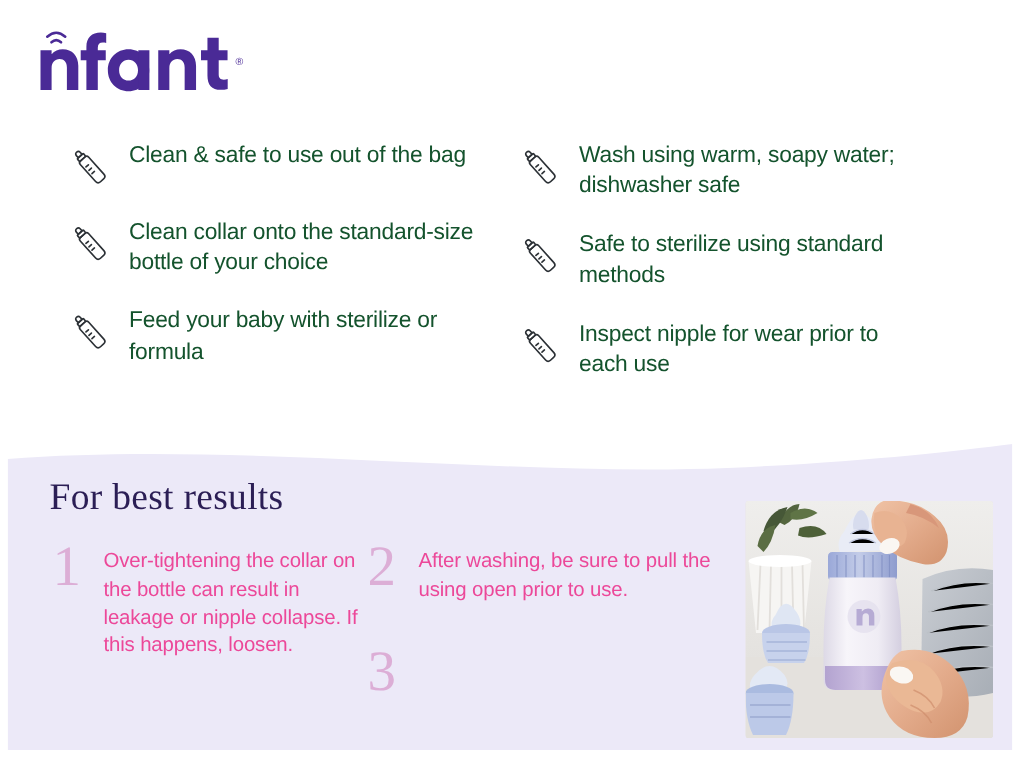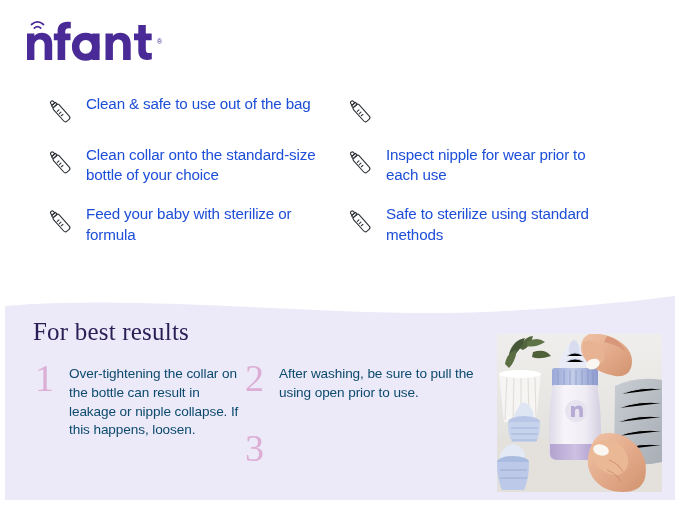--- a/index.html
+++ b/index.html
@@ -70,21 +70,21 @@
     width: 28px;
     height: 30px;
     margin-right: 10px;
     margin-top: 2px;
   }
   .feat-icon svg { display: block; }
   .feat-text {
     font-family: "Liberation Sans", sans-serif;
     font-size: 15.2px;
     line-height: 1.33;
-    color: #1d4ed8;
+    color: #14532d;
     letter-spacing: -0.15px;
     max-width: 230px;
   }
 
   
   .panel {
     position: absolute;
     left: 5px;
     top: 292px;
     width: 670px;
@@ -136,21 +136,21 @@
     color: #dcaed6;
     width: 30px;
     flex: 0 0 30px;
     text-align: left;
     margin-right: 4px;
   }
   .tip-text {
     font-family: "Liberation Sans", sans-serif;
     font-size: 13.6px;
     line-height: 1.38;
-    color: #0c4a6e;
+    color: #ec4899;
     letter-spacing: -0.1px;
     padding-top: 5px;
   }
   .tip-1 { left: 8px;   top: 2px;  width: 215px; }
   .tip-1 .tip-text { max-width: 170px; }
   .tip-2 { left: 218px; top: 2px;  width: 250px; }
   .tip-2 .tip-text { max-width: 215px; }
   .tip-3 { left: 218px; top: 72px; width: 250px; }
   .tip-3 .tip-text { max-width: 215px; }
 
@@ -250,48 +250,49 @@
         <span class="feat-icon">
           <svg width="28" height="30" viewBox="0 0 28 30">
             <g transform="rotate(-42 14 15)" fill="none" stroke="#2c3136" stroke-width="1.1" stroke-linejoin="round" stroke-linecap="round">
               <path d="M10.6 2.2c0-1 .7-1.6 1.6-1.6h.2c.9 0 1.6.6 1.6 1.6v1.9h-3.4z"></path>
               <rect x="9.6" y="4.1" width="5.4" height="2.6" rx="0.5"></rect>
               <path d="M10.1 6.7h4.4c.9 0 1.5.7 1.5 1.6v15.3c0 1.3-1 2.3-2.3 2.3h-2.8c-1.3 0-2.3-1-2.3-2.3V8.3c0-.9.6-1.6 1.5-1.6z"></path>
               <path d="M10.3 12.1h2.2M10.3 15.1h2.2M10.3 18.1h2.2"></path>
             </g>
           </svg>
         </span>
+        <span class="feat-text">Wash using warm, soapy water; dishwasher safe</span>
+      </div>
+
+      <div class="feat-item">
+        <span class="feat-icon">
+          <svg width="28" height="30" viewBox="0 0 28 30">
+            <g transform="rotate(-42 14 15)" fill="none" stroke="#2c3136" stroke-width="1.1" stroke-linejoin="round" stroke-linecap="round">
+              <path d="M10.6 2.2c0-1 .7-1.6 1.6-1.6h.2c.9 0 1.6.6 1.6 1.6v1.9h-3.4z"></path>
+              <rect x="9.6" y="4.1" width="5.4" height="2.6" rx="0.5"></rect>
+              <path d="M10.1 6.7h4.4c.9 0 1.5.7 1.5 1.6v15.3c0 1.3-1 2.3-2.3 2.3h-2.8c-1.3 0-2.3-1-2.3-2.3V8.3c0-.9.6-1.6 1.5-1.6z"></path>
+              <path d="M10.3 12.1h2.2M10.3 15.1h2.2M10.3 18.1h2.2"></path>
+            </g>
+          </svg>
+        </span>
+        <span class="feat-text">Safe to sterilize using standard methods</span>
       </div>
 
       <div class="feat-item">
         <span class="feat-icon">
           <svg width="28" height="30" viewBox="0 0 28 30">
             <g transform="rotate(-42 14 15)" fill="none" stroke="#2c3136" stroke-width="1.1" stroke-linejoin="round" stroke-linecap="round">
               <path d="M10.6 2.2c0-1 .7-1.6 1.6-1.6h.2c.9 0 1.6.6 1.6 1.6v1.9h-3.4z"></path>
               <rect x="9.6" y="4.1" width="5.4" height="2.6" rx="0.5"></rect>
               <path d="M10.1 6.7h4.4c.9 0 1.5.7 1.5 1.6v15.3c0 1.3-1 2.3-2.3 2.3h-2.8c-1.3 0-2.3-1-2.3-2.3V8.3c0-.9.6-1.6 1.5-1.6z"></path>
               <path d="M10.3 12.1h2.2M10.3 15.1h2.2M10.3 18.1h2.2"></path>
             </g>
           </svg>
         </span>
         <span class="feat-text">Inspect nipple for wear prior to each use</span>
-      </div>
-
-      <div class="feat-item">
-        <span class="feat-icon">
-          <svg width="28" height="30" viewBox="0 0 28 30">
-            <g transform="rotate(-42 14 15)" fill="none" stroke="#2c3136" stroke-width="1.1" stroke-linejoin="round" stroke-linecap="round">
-              <path d="M10.6 2.2c0-1 .7-1.6 1.6-1.6h.2c.9 0 1.6.6 1.6 1.6v1.9h-3.4z"></path>
-              <rect x="9.6" y="4.1" width="5.4" height="2.6" rx="0.5"></rect>
-              <path d="M10.1 6.7h4.4c.9 0 1.5.7 1.5 1.6v15.3c0 1.3-1 2.3-2.3 2.3h-2.8c-1.3 0-2.3-1-2.3-2.3V8.3c0-.9.6-1.6 1.5-1.6z"></path>
-              <path d="M10.3 12.1h2.2M10.3 15.1h2.2M10.3 18.1h2.2"></path>
-            </g>
-          </svg>
-        </span>
-        <span class="feat-text">Safe to sterilize using standard methods</span>
       </div>
 
     </div>
   </div>
 
   <div class="panel">
 
     <svg class="panel-bg" viewBox="0 0 670 208" preserveAspectRatio="none">
       <path d="M0 14 C 150 2, 330 26, 480 20 C 570 16, 630 9, 670 4 L670 208 L0 208 Z" fill="#ece9f8"></path>
     </svg>

